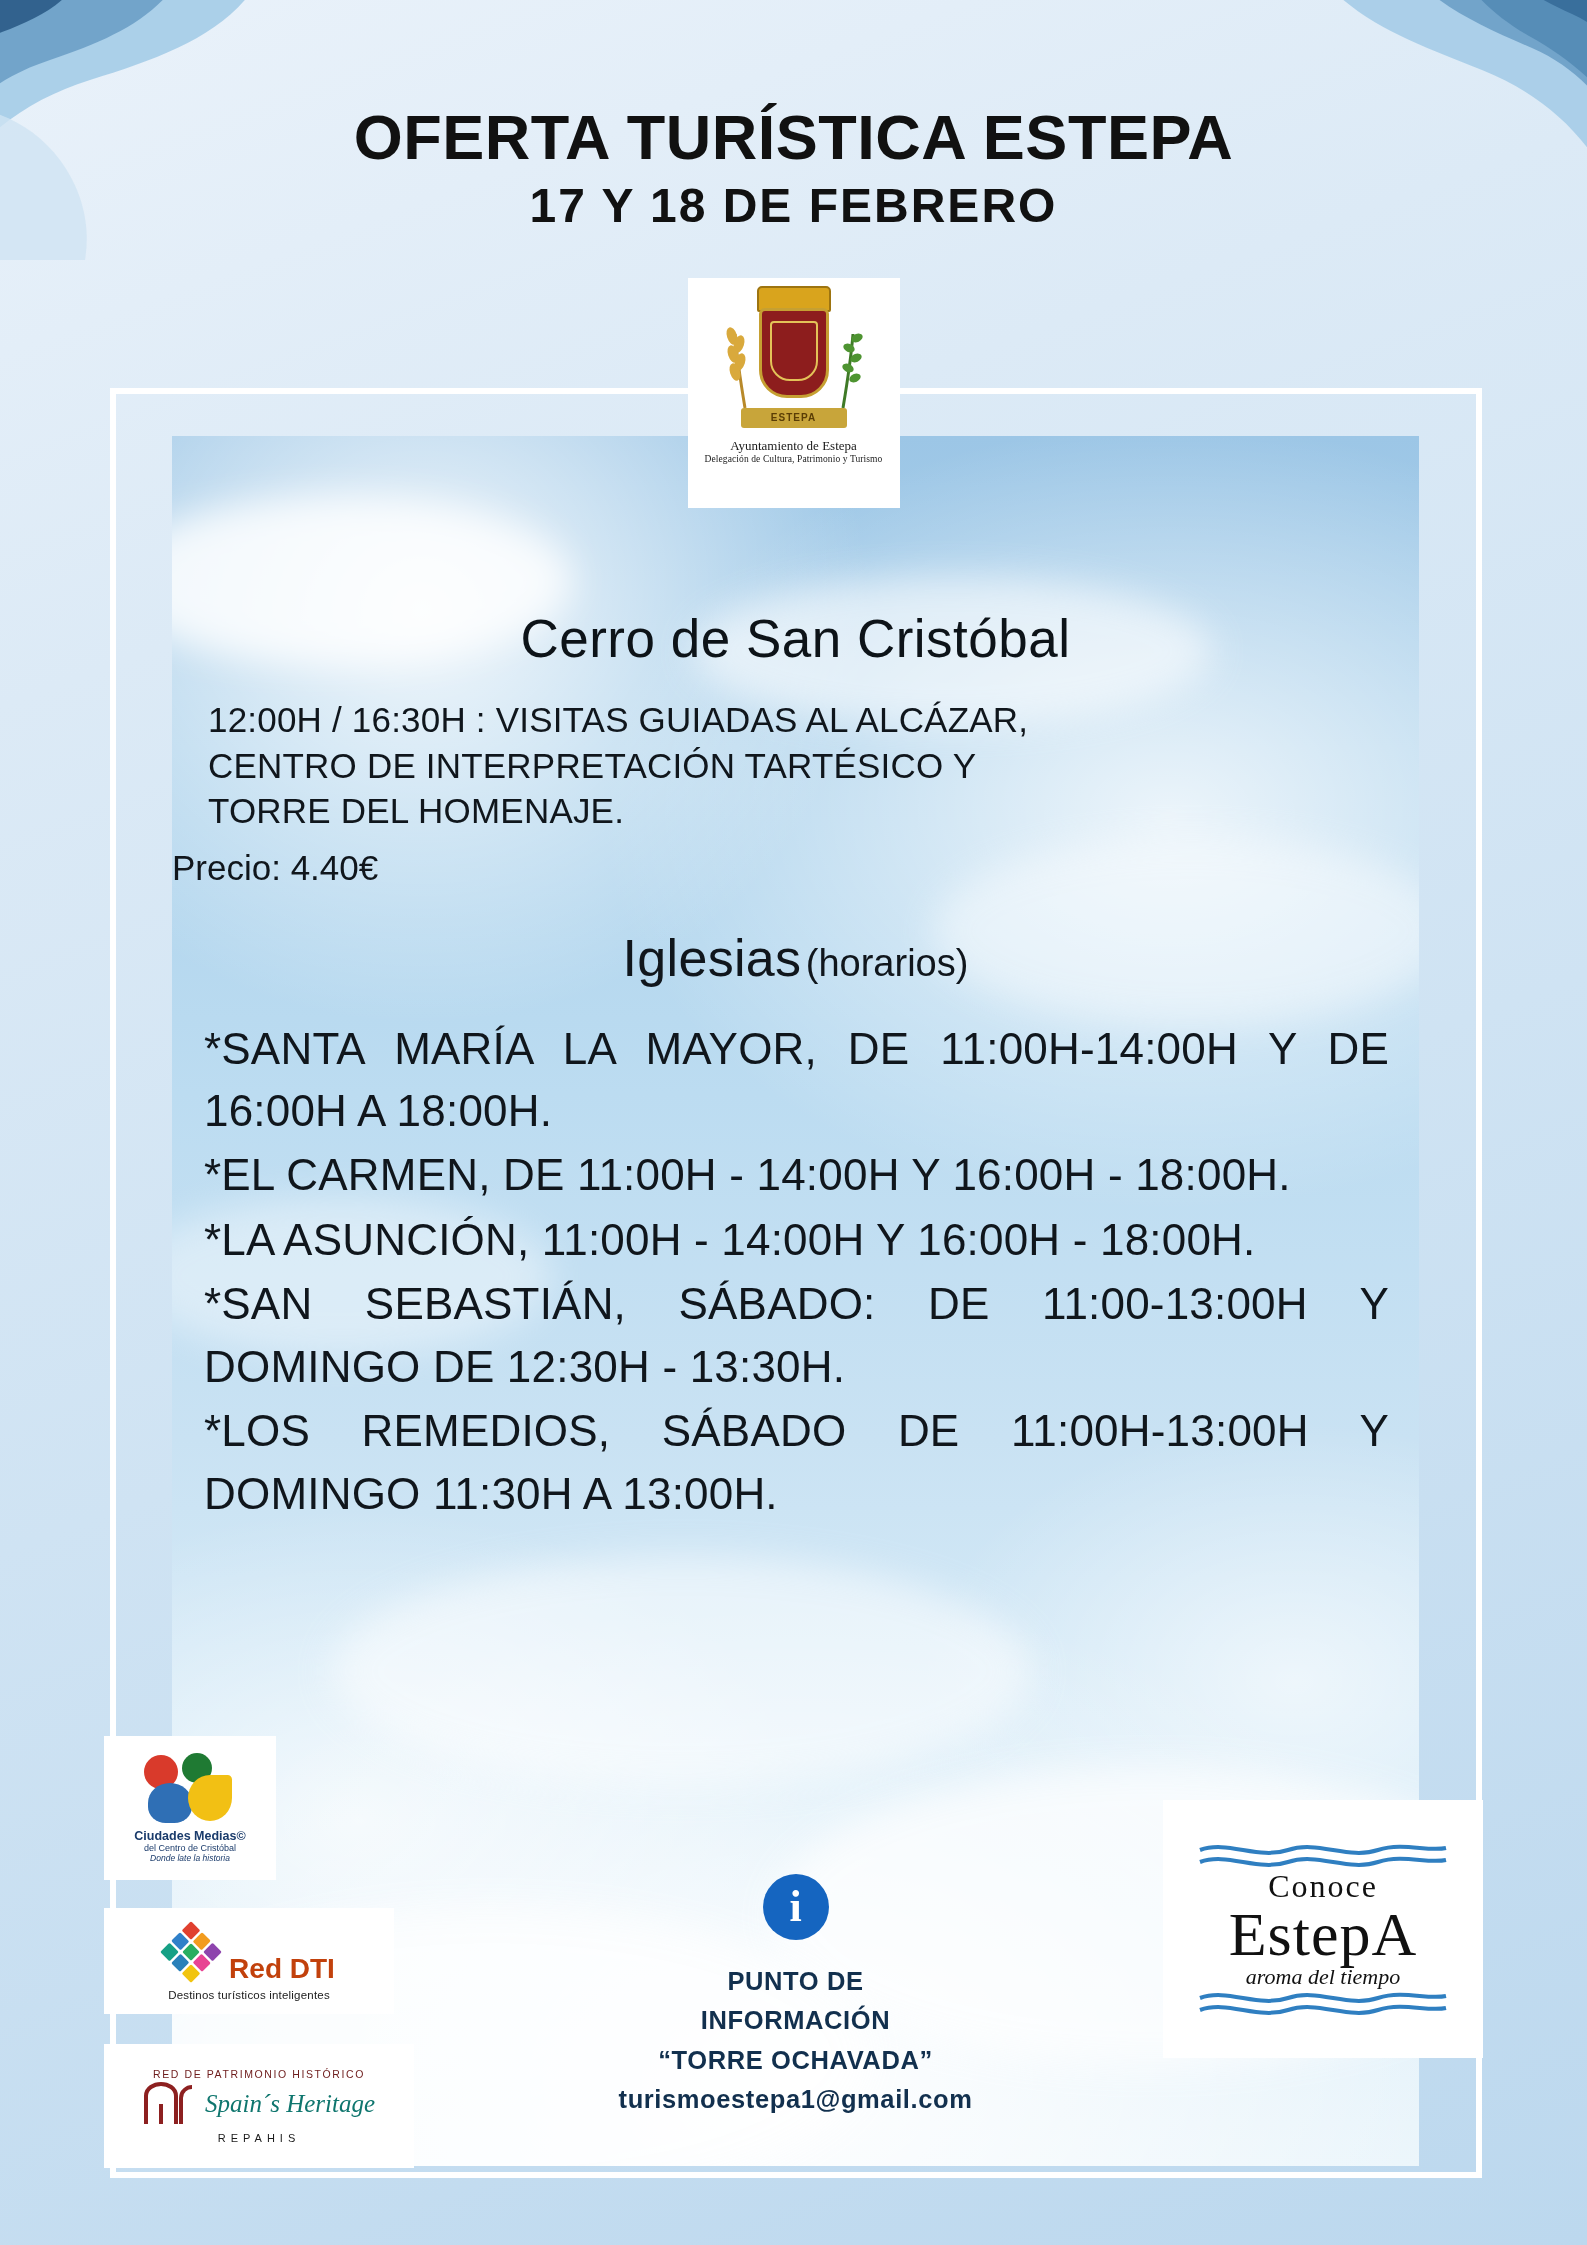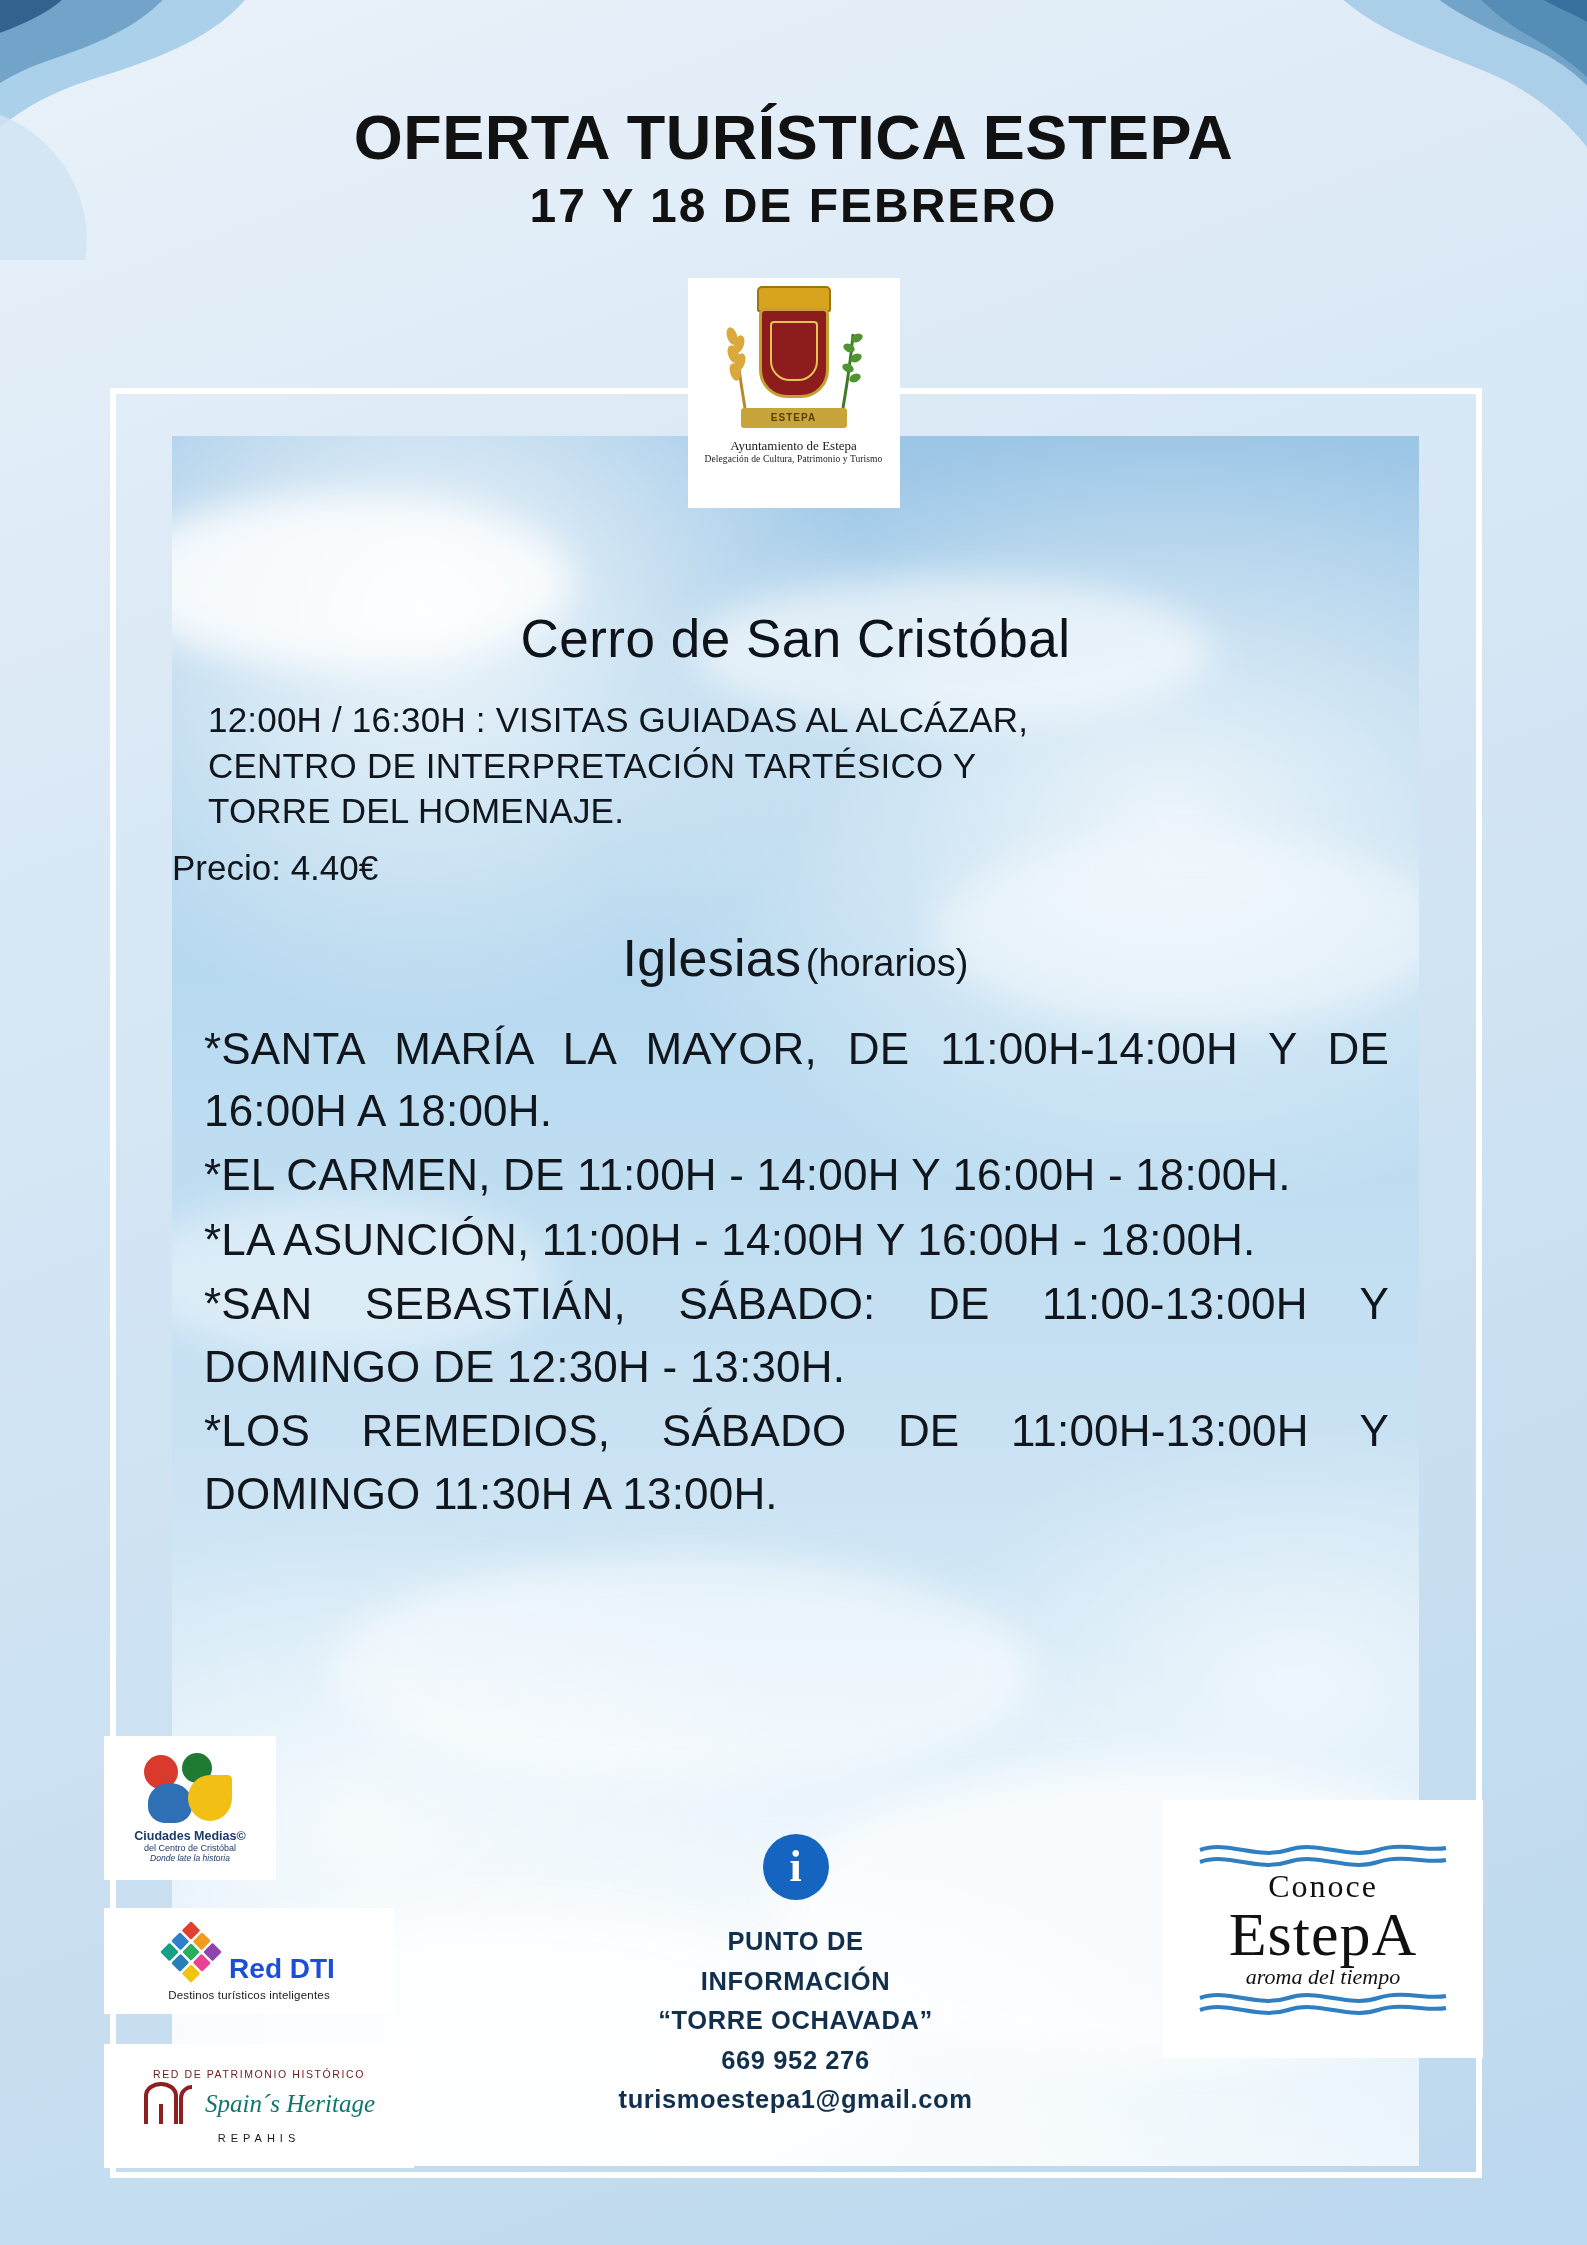--- a/index.html
+++ b/index.html
@@ -279,21 +279,21 @@
   .dti-row { display: flex; align-items: center; gap: 10px; }
   .dti-grid {
     width: 56px; height: 56px;
     display: grid;
     grid-template-columns: 1fr 1fr 1fr;
     grid-template-rows: 1fr 1fr 1fr;
     gap: 3px;
     transform: rotate(45deg) scale(0.78);
   }
   .dti-cell { border-radius: 2px; }
-  .dti-text { font-size: 28px; font-weight: bold; color: #1d4ed8; line-height: 1; margin-top: 34px; }
+  .dti-text { font-size: 28px; font-weight: bold; color: #c2410c; line-height: 1; margin-top: 34px; }
   .dti-sub { font-size: 11.5px; color: #1b1b1b; margin-top: 6px; letter-spacing: 0.2px; }
 
   .rep-top { font-size: 10.5px; color: #6d1b1b; letter-spacing: 1.6px; }
   .rep-row { display: flex; align-items: center; gap: 10px; margin-top: 2px; }
   .rep-arch { width: 52px; height: 44px; position: relative; }
   .rep-name { font-size: 25px; color: #0f766e; font-family: "Liberation Serif", serif; font-style: italic; }
   .rep-bottom { font-size: 11px; letter-spacing: 5px; color: #1b1b1b; margin-top: 6px; }
 
   .conoce-wave { width: 250px; height: 26px; }
   .conoce-c { font-family: "Liberation Serif", serif; font-size: 32px; letter-spacing: 2px; color: #111; }
@@ -386,21 +386,20 @@
     <span class="church-item">*LA ASUNCIÓN,  11:00H - 14:00H Y  16:00H - 18:00H.</span>
     <span class="church-item">*SAN  SEBASTIÁN,  SÁBADO:  DE  11:00-13:00H  Y DOMINGO DE  12:30H - 13:30H.</span>
     <span class="church-item">*LOS  REMEDIOS,  SÁBADO  DE  11:00H-13:00H  Y DOMINGO  11:30H A 13:00H.</span>
   </div>
 
   <div class="info-block">
     <div class="info-icon">i</div>
     <div class="info-line">PUNTO DE</div>
     <div class="info-line">INFORMACIÓN</div>
     <div class="info-line">“TORRE OCHAVADA”</div>
-    <div class="info-line">669 952 276</div>
     <div class="info-line">turismoestepa1@gmail.com</div>
   </div>
 </div>
 
 <div class="logo-box logo-ciudades">
   <div class="cm-art">
     <div class="cm-p" style="left:2px;top:2px;width:34px;height:34px;background:#d93a2b;"></div>
     <div class="cm-p" style="left:40px;top:0px;width:30px;height:30px;background:#1f7a33;"></div>
     <div class="cm-p" style="left:6px;top:30px;width:44px;height:40px;background:#2f6fb5;border-radius:50% 50% 40% 40%;"></div>
     <div class="cm-p" style="left:46px;top:22px;width:44px;height:46px;background:#f2c014;border-radius:50% 10% 50% 50%;"></div>

